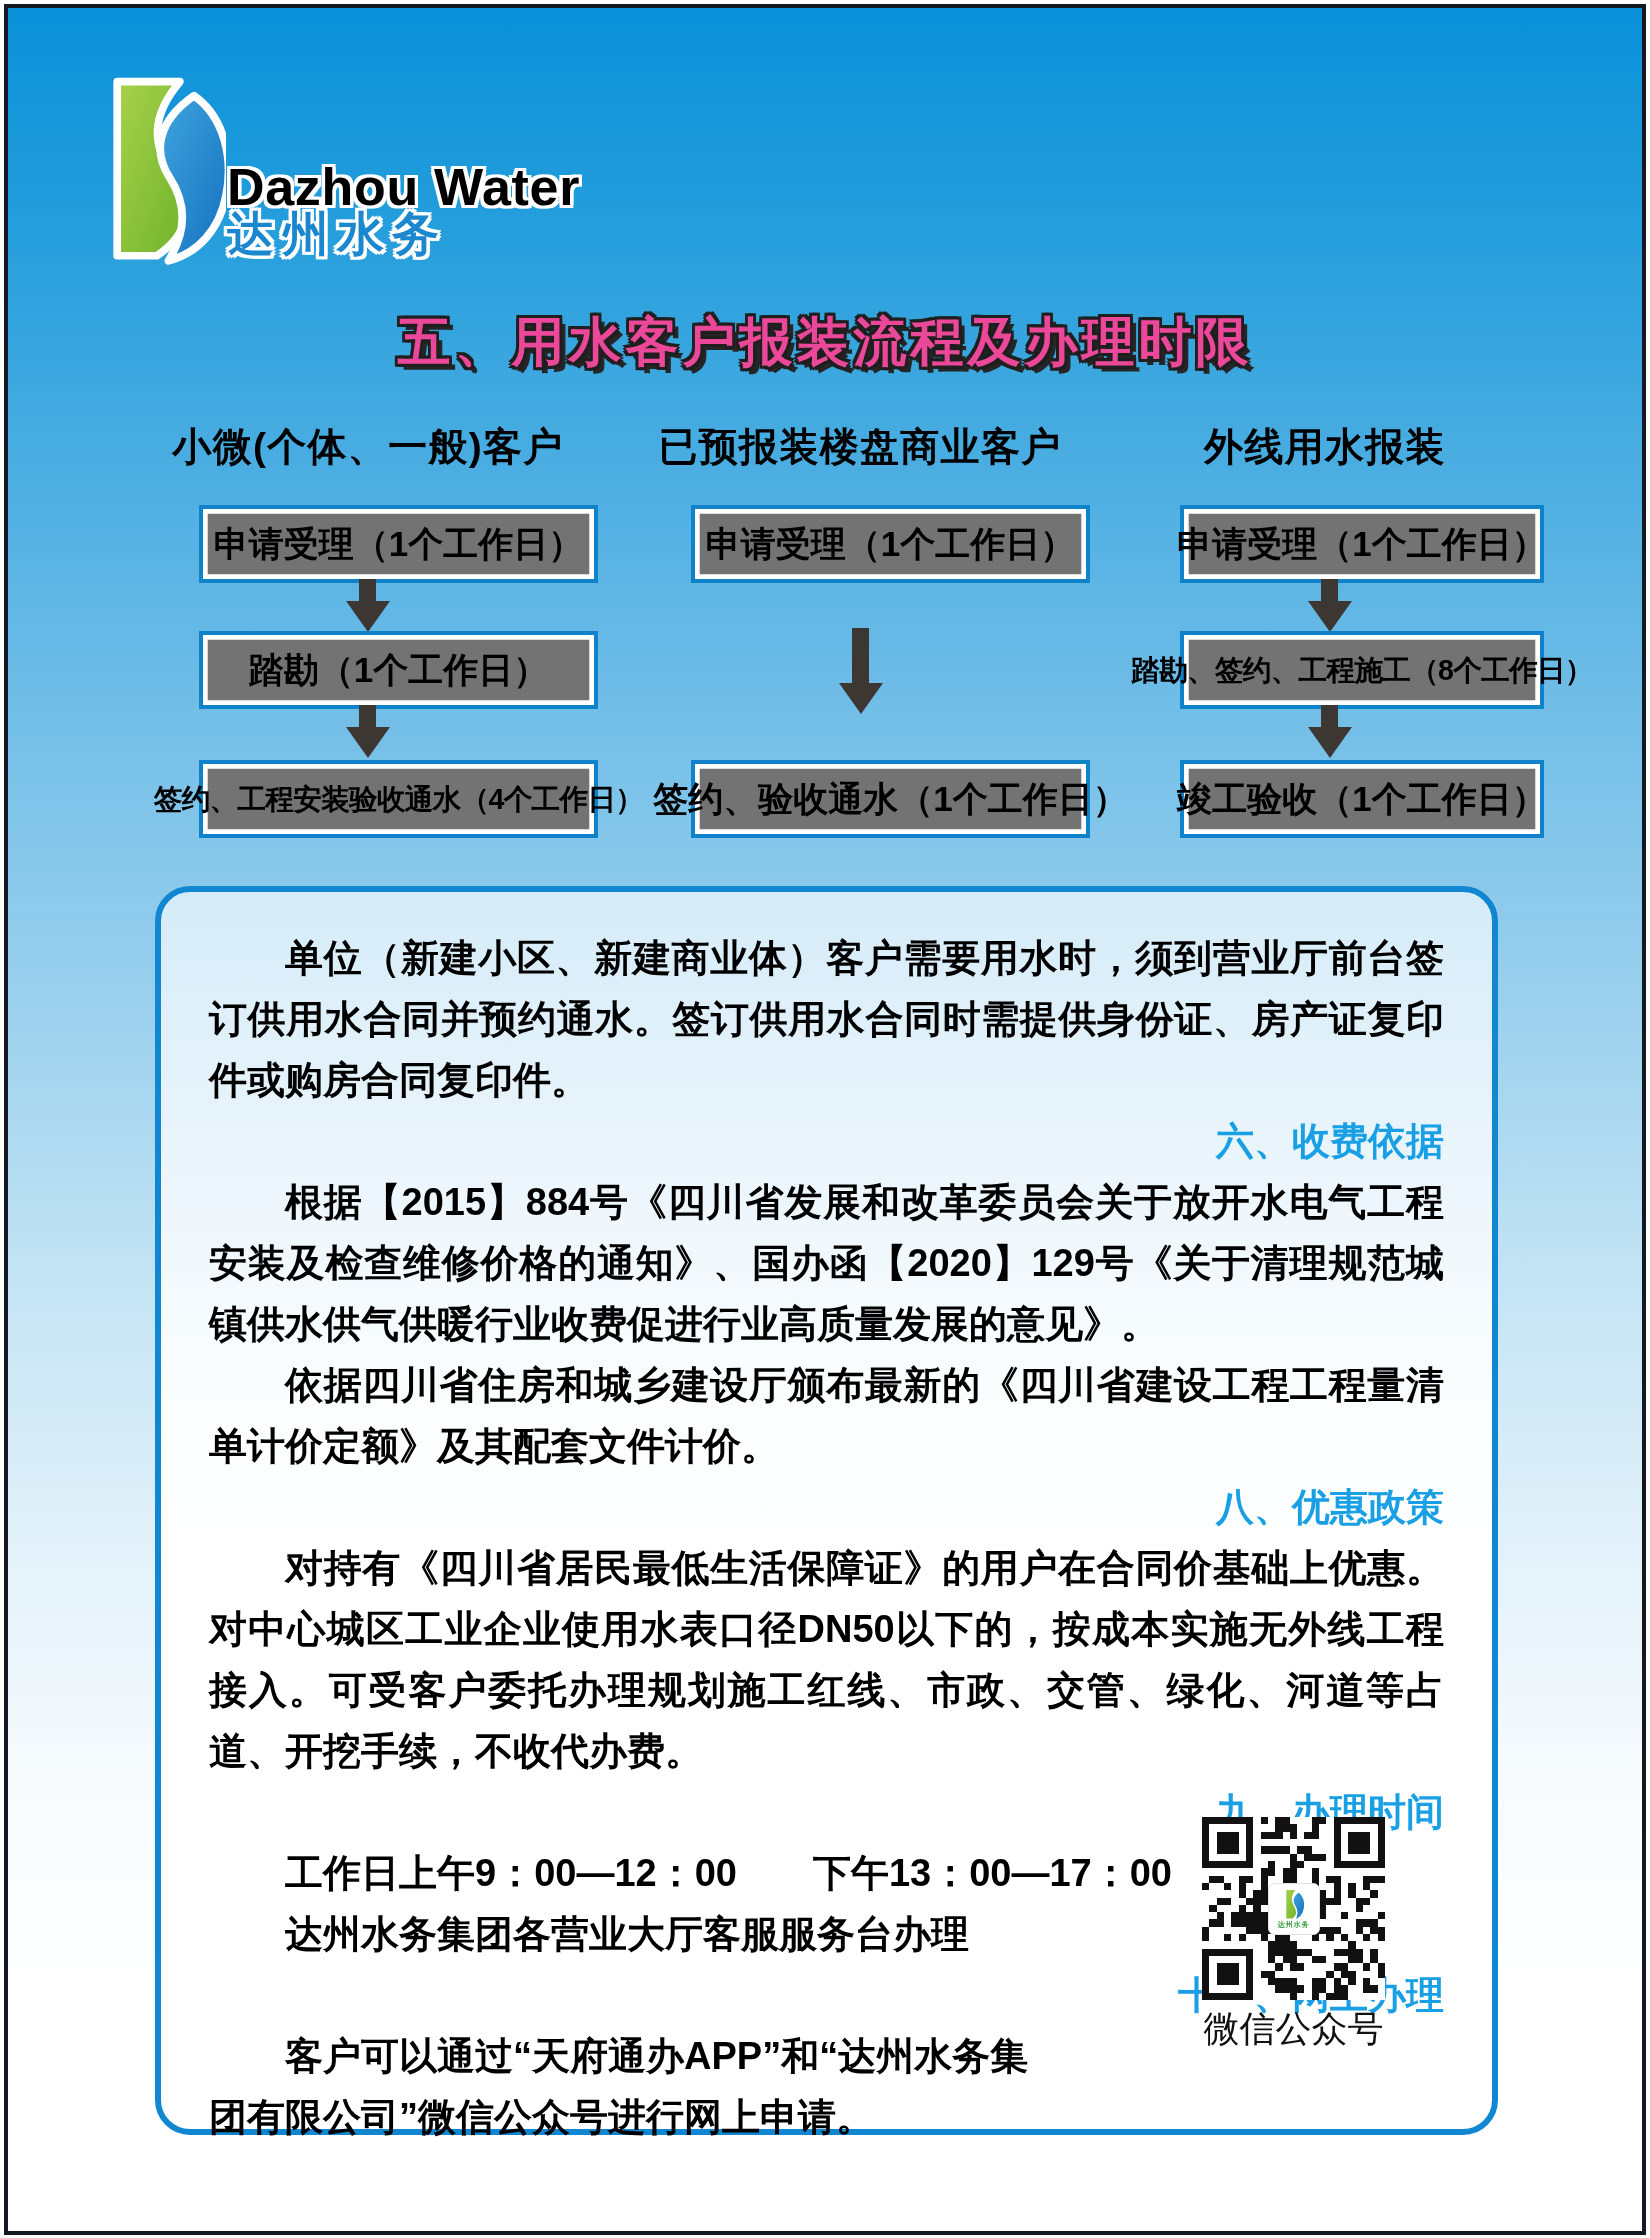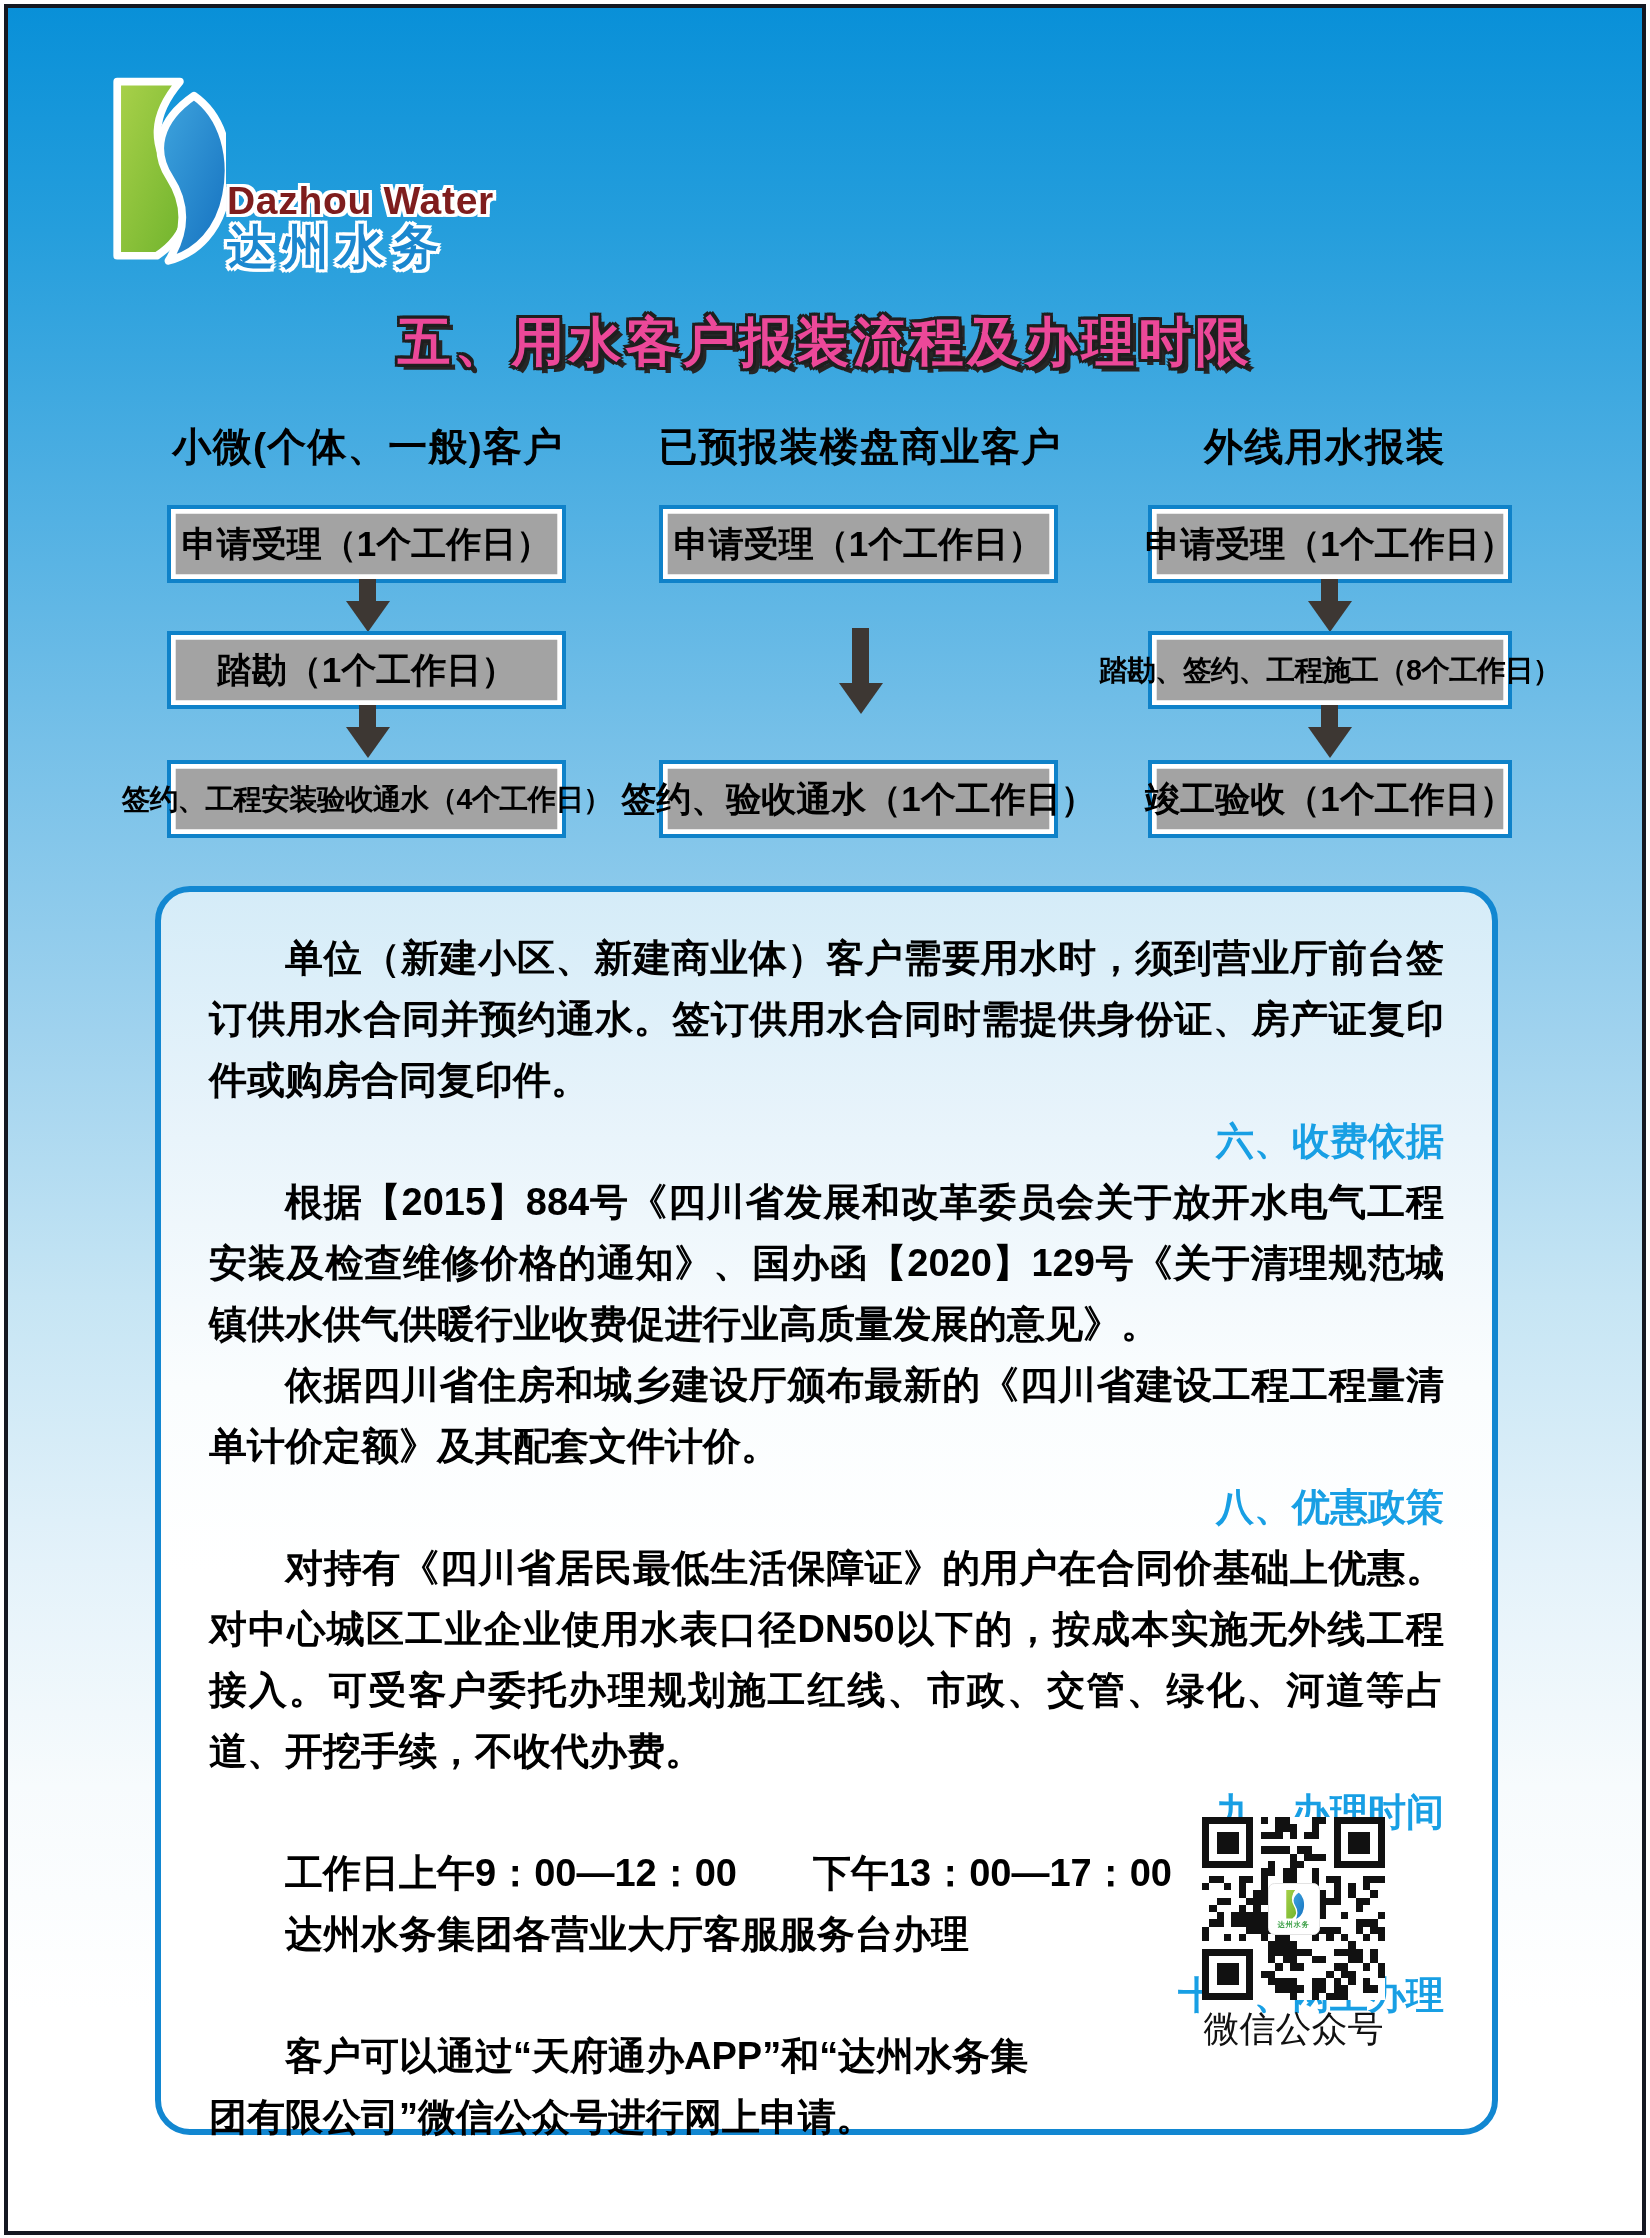--- a/index.html
+++ b/index.html
@@ -12,47 +12,46 @@
   .bg{
     position:absolute;inset:8px;z-index:0;
     background:linear-gradient(180deg,
       #0990d8 0%, #259edc 10%, #4caee2 21%, #76c0e8 33%,
       #9fd2ee 46%, #c6e5f4 58%, #e4f2fa 70%, #f7fbfd 80%, #ffffff 90%);
   }
   
   .logo-mark{position:absolute;left:98px;top:73px;width:128px;height:194px;z-index:2;}
   .logo-text{position:absolute;left:227px;top:166px;z-index:2;}
   .logo-en{
-    font-size:39px;font-weight:bold;color:#7f1d1d;letter-spacing:0.7px;line-height:43px;
+    font-size:52px;font-weight:bold;color:#000000;letter-spacing:0.7px;line-height:43px;
     text-shadow:-3.3px -3.3px 0 #fff,3.3px -3.3px 0 #fff,-3.3px 3.3px 0 #fff,3.3px 3.3px 0 #fff,
       -3.3px 0 0 #fff,3.3px 0 0 #fff,0 -3.3px 0 #fff,0 3.3px 0 #fff;
-    margin-top:13px;
   }
   .logo-zh{
     font-size:47px;font-weight:bold;color:#1b87cf;letter-spacing:8px;line-height:50px;
     text-shadow:-3.3px -3.3px 0 #fff,3.3px -3.3px 0 #fff,-3.3px 3.3px 0 #fff,3.3px 3.3px 0 #fff,
       -3.3px 0 0 #fff,3.3px 0 0 #fff,0 -3.3px 0 #fff,0 3.3px 0 #fff;
   }
   
   .title{
     position:absolute;left:0;top:307px;width:100%;text-align:center;z-index:2;
     font-size:53px;font-weight:bold;color:#ec4899;letter-spacing:4px;
     text-shadow:-2.7px -2.7px 0 #1f1f1f,2.7px -2.7px 0 #1f1f1f,-2.7px 2.7px 0 #1f1f1f,2.7px 2.7px 0 #1f1f1f,
       -2.7px 0 0 #1f1f1f,2.7px 0 0 #1f1f1f,0 -2.7px 0 #1f1f1f,0 2.7px 0 #1f1f1f,6px 6px 0 #262626;
   }
   
   .col-header{
     position:absolute;top:420px;transform:translateX(-50%);z-index:2;
     font-size:39px;font-weight:bold;color:#000;white-space:nowrap;letter-spacing:1.3px;
   }
   .fbox{
     position:absolute;height:78px;box-sizing:border-box;z-index:2;
-    background:#a3a3a3;border:4.7px solid #0f82c9;box-shadow:inset 0 0 0 4.7px #ffffff;
+    background:#737373;border:4.7px solid #0f82c9;box-shadow:inset 0 0 0 4.7px #ffffff;
     display:flex;align-items:center;justify-content:center;
-    font-size:35px;font-weight:bold;color:#000;white-space:nowrap;
+    font-size:35px;font-weight:bold;color:#000;white-space:nowrap;margin-left:32px;
   }
   .fbox.small{font-size:28.6px;letter-spacing:-0.7px;}
   .c1{left:167px;width:399px;}
   .c2{left:659px;width:399px;}
   .c3{left:1148px;width:364px;}
   .r1{top:505px;}
   .r2{top:631px;}
   .r3{top:760px;}
   .arrow{position:absolute;width:45px;z-index:2;}
   .arrow::before{content:"";display:block;width:17.3px;margin:0 auto;background:#3d3733;height:calc(100% - 31px);}

